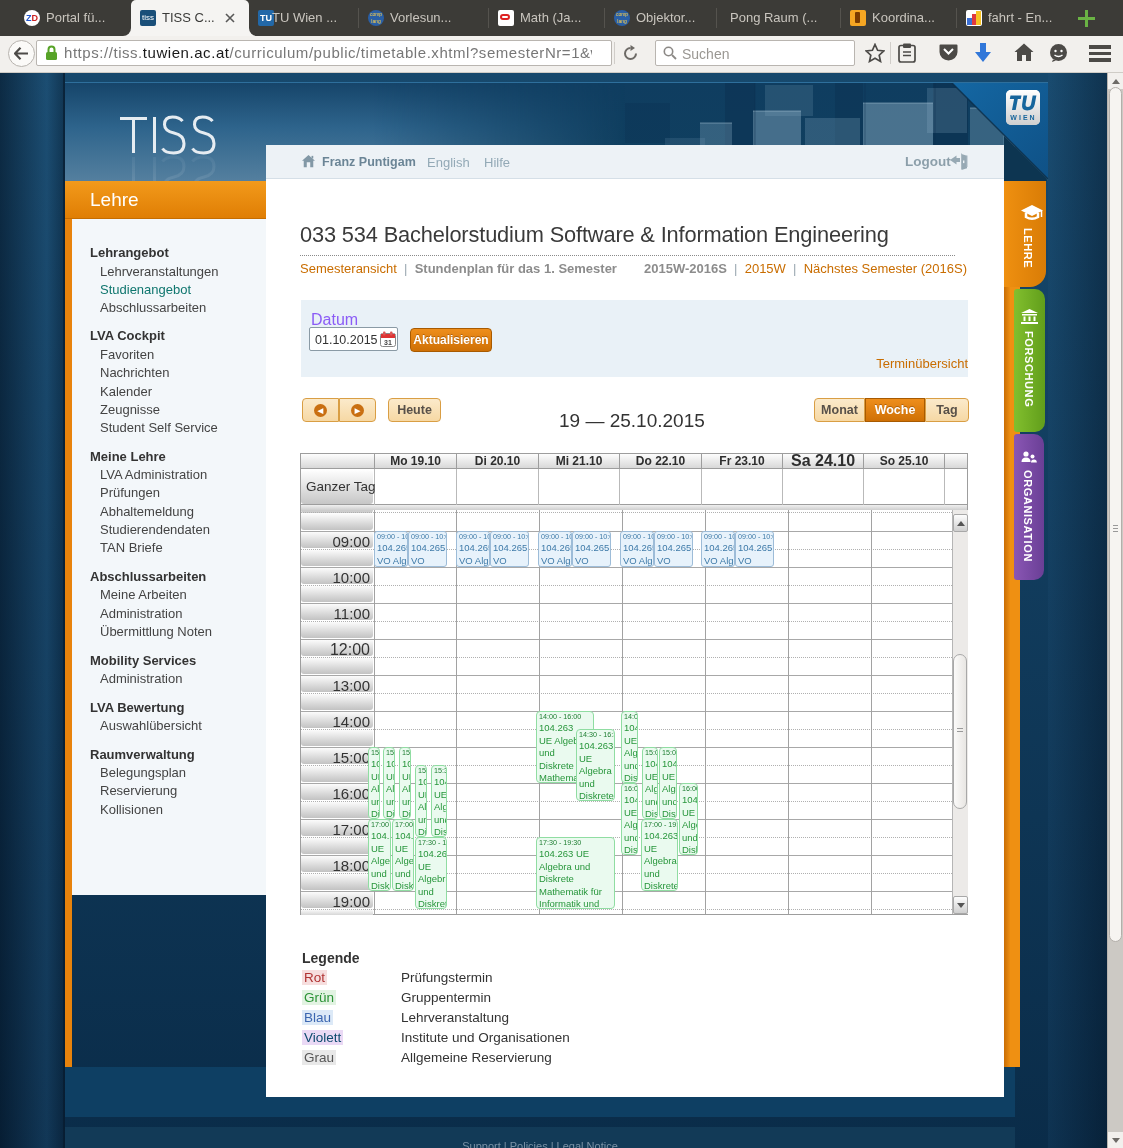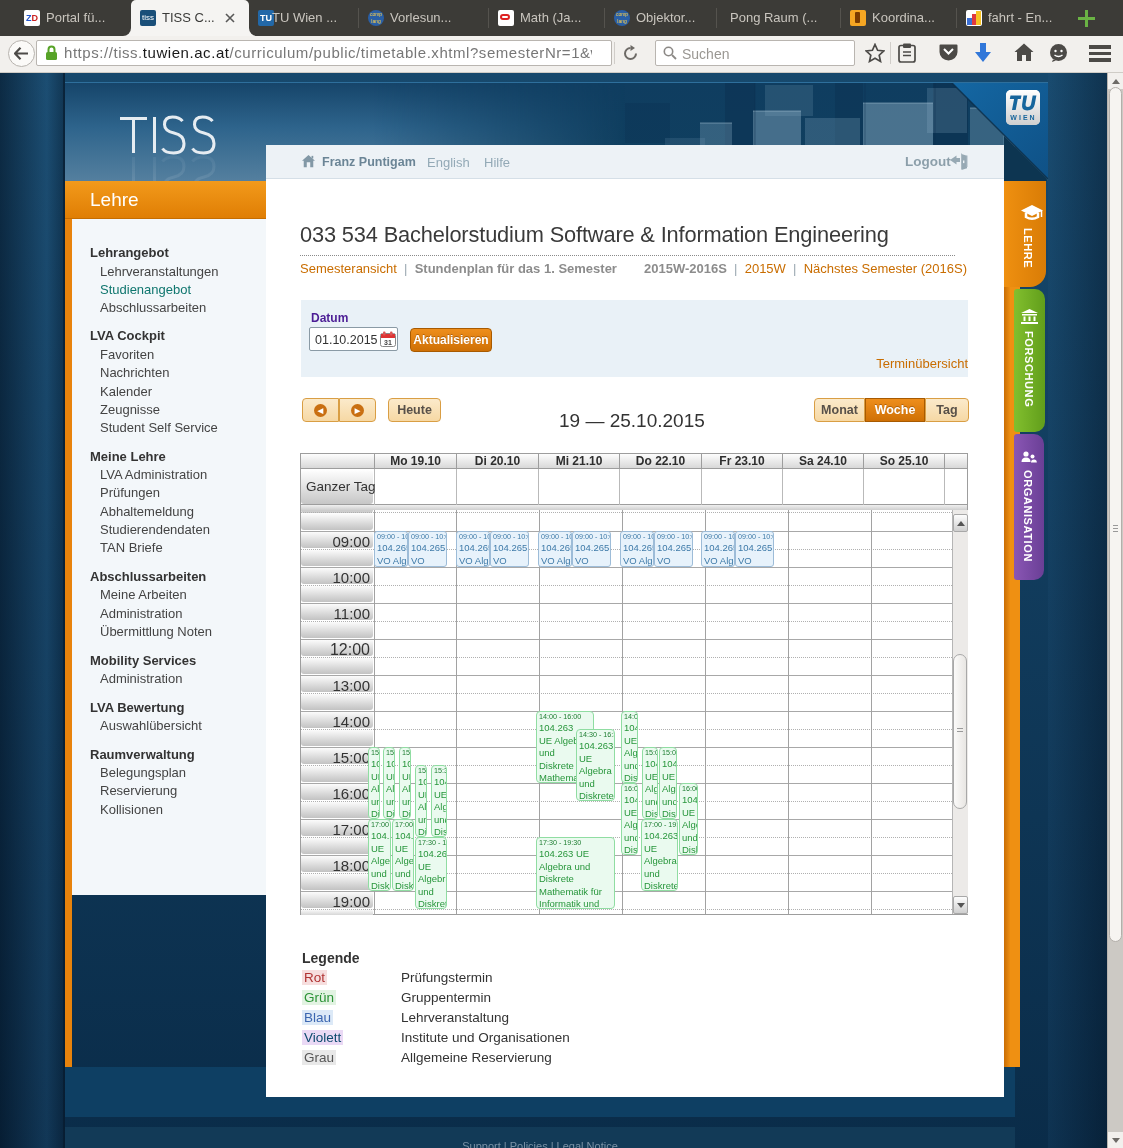--- a/index.html
+++ b/index.html
@@ -59,21 +59,21 @@
 </style>
 </head>
 <body>
 <div id="tabbar" class="abs">
   <div id="activetab"></div>
   <div class="abs" style="left:123px;top:28px;width:8px;height:8px;background:#f5f4f2"></div>
   <div class="abs" style="left:123px;top:28px;width:8px;height:8px;background:#3c3b37;border-bottom-right-radius:8px"></div>
   <div class="abs" style="left:249px;top:28px;width:8px;height:8px;background:#f5f4f2"></div>
   <div class="abs" style="left:249px;top:28px;width:8px;height:8px;background:#3c3b37;border-bottom-left-radius:8px"></div>
   <div class="tab" style="left:8px;width:122px">
-      <span class="ti" style="left:16px;background:#fff;border-radius:2px;text-align:center;font-size:9px;font-weight:bold;line-height:16px"><span style="color:#2255cc">Z</span><span style="color:#cc2222">D</span></span>
+      <span class="ti" style="left:16px;background:#fff;border-radius:8px;text-align:center;font-size:9px;font-weight:bold;line-height:16px"><span style="color:#2255cc">Z</span><span style="color:#cc2222">D</span></span>
       <span class="tt" style="left:38px">Portal fü...</span>
     </div>
   <div class="tab" style="left:131px;width:118px;color:#3a3a38">
       <span class="ti" style="left:9px;background:#1a4f79;border-radius:2px;text-align:center;font-size:8px;color:#fff;line-height:16px">tiss</span>
       <span class="tt" style="left:31px">TISS C...</span>
       <svg class="abs" style="left:94px;top:13px" width="10" height="10" viewBox="0 0 10 10">
         <path d="M1 1 L9 9 M9 1 L1 9" stroke="#585858" stroke-width="1.6"></path>
       </svg>
     </div>
   <div class="tab" style="left:250px;width:106px">
@@ -312,21 +312,21 @@
   </div>
   <div id="title" class="abs">033 534 Bachelorstudium Software &amp; Information Engineering</div>
   <div id="dotline" class="abs"></div>
   <div class="abs" style="left:34px;top:116px;font-size:13px;white-space:nowrap">
     <span class="lnk">Semesteransicht</span><span style="color:#9aa7b0">&nbsp; | &nbsp;</span><span style="color:#8c8c8c;font-weight:bold">Stundenplan für das 1. Semester</span>
   </div>
   <div class="abs" style="top:116px;right:37px;font-size:13px;white-space:nowrap">
     <span style="color:#8c8c8c;font-weight:bold">2015W-2016S</span><span style="color:#9aa7b0">&nbsp; | &nbsp;</span><span class="lnk">2015W</span><span style="color:#9aa7b0">&nbsp; | &nbsp;</span><span class="lnk">Nächstes Semester (2016S)</span>
   </div>
   <div id="datumpanel" class="abs">
-    <div class="abs" style="left:10px;top:11px;font-size:12px;font-weight:bold;color:#4c1d95">Datum</div>
+    <div class="abs" style="left:10px;top:11px;font-size:16px;font-weight:normal;color:#8b5cf6">Datum</div>
     <div class="abs" style="left:8px;top:27px;width:89px;height:24px;background:#fff;border:1px solid #8a9aa5;border-radius:2px">
       <span class="abs" style="left:5px;top:5px;font-size:12.5px;color:#333">01.10.2015</span>
       <svg class="abs" style="left:70px;top:3px" width="17" height="17" viewBox="0 0 17 17">
           <rect x="0.5" y="2.5" width="15" height="13" rx="2" fill="#fff" stroke="#888"></rect>
           <rect x="1" y="3" width="14" height="4" fill="#d33"></rect>
           <rect x="3" y="0.5" width="2.5" height="4" rx="1" fill="#d55"></rect>
           <rect x="10" y="0.5" width="2.5" height="4" rx="1" fill="#d55"></rect>
           <text x="8" y="13.5" font-size="7" font-weight="bold" fill="#444" text-anchor="middle" font-family="Liberation Sans">31</text>
         </svg>
     </div>
@@ -340,21 +340,21 @@
   <div class="abs btn" style="left:548px;top:253px;width:51px;border-radius:4px 0 0 4px;line-height:22px">Monat</div>
   <div class="abs btn btnactive" style="left:599px;top:253px;width:60px;line-height:22px;text-shadow:0 -1px 0 rgba(120,60,0,.5)">Woche</div>
   <div class="abs btn" style="left:659px;top:253px;width:44px;border-radius:0 4px 4px 0;line-height:22px">Tag</div>
   <div id="cal" class="abs">
 <div class="abs" style="left:0;top:0;width:668px;height:15px;background:linear-gradient(#fdfdfd,#d8d8d8);border:1px solid #9d9d9d;border-bottom:none"></div>
 <div class="abs" style="left:74px;top:1px;width:82px;height:14px;border-left:1px solid #9d9d9d;font-size:12px;font-weight:bold;color:#2e2e2e;text-align:center;line-height:14px">Mo 19.10</div>
 <div class="abs" style="left:156px;top:1px;width:82px;height:14px;border-left:1px solid #9d9d9d;font-size:12px;font-weight:bold;color:#2e2e2e;text-align:center;line-height:14px">Di 20.10</div>
 <div class="abs" style="left:238px;top:1px;width:81px;height:14px;border-left:1px solid #9d9d9d;font-size:12px;font-weight:bold;color:#2e2e2e;text-align:center;line-height:14px">Mi 21.10</div>
 <div class="abs" style="left:319px;top:1px;width:82px;height:14px;border-left:1px solid #9d9d9d;font-size:12px;font-weight:bold;color:#2e2e2e;text-align:center;line-height:14px">Do 22.10</div>
 <div class="abs" style="left:401px;top:1px;width:81px;height:14px;border-left:1px solid #9d9d9d;font-size:12px;font-weight:bold;color:#2e2e2e;text-align:center;line-height:14px">Fr 23.10</div>
-<div class="abs" style="left:482px;top:1px;width:81px;height:14px;border-left:1px solid #9d9d9d;font-size:12px;font-weight:bold;color:#2e2e2e;text-align:center;line-height:14px">Sa 24.10</div>
+<div class="abs" style="left:482px;top:1px;width:81px;height:14px;border-left:1px solid #9d9d9d;font-size:16px;font-weight:bold;color:#2e2e2e;text-align:center;line-height:14px">Sa 24.10</div>
 <div class="abs" style="left:563px;top:1px;width:81px;height:14px;border-left:1px solid #9d9d9d;font-size:12px;font-weight:bold;color:#2e2e2e;text-align:center;line-height:14px">So 25.10</div>
 <div class="abs" style="left:644px;top:1px;width:24px;height:14px;border-left:1px solid #9d9d9d"></div>
 <div class="abs" style="left:0;top:15px;width:668px;height:37px;background:#fff;border:1px solid #9d9d9d;border-top:1px solid #9d9d9d"></div>
 <div class="abs" style="left:74px;top:16px;width:1px;height:36px;background:#b9b9b9"></div>
 <div class="abs" style="left:156px;top:16px;width:1px;height:36px;background:#b9b9b9"></div>
 <div class="abs" style="left:238px;top:16px;width:1px;height:36px;background:#b9b9b9"></div>
 <div class="abs" style="left:319px;top:16px;width:1px;height:36px;background:#b9b9b9"></div>
 <div class="abs" style="left:401px;top:16px;width:1px;height:36px;background:#b9b9b9"></div>
 <div class="abs" style="left:482px;top:16px;width:1px;height:36px;background:#b9b9b9"></div>
 <div class="abs" style="left:563px;top:16px;width:1px;height:36px;background:#b9b9b9"></div>

